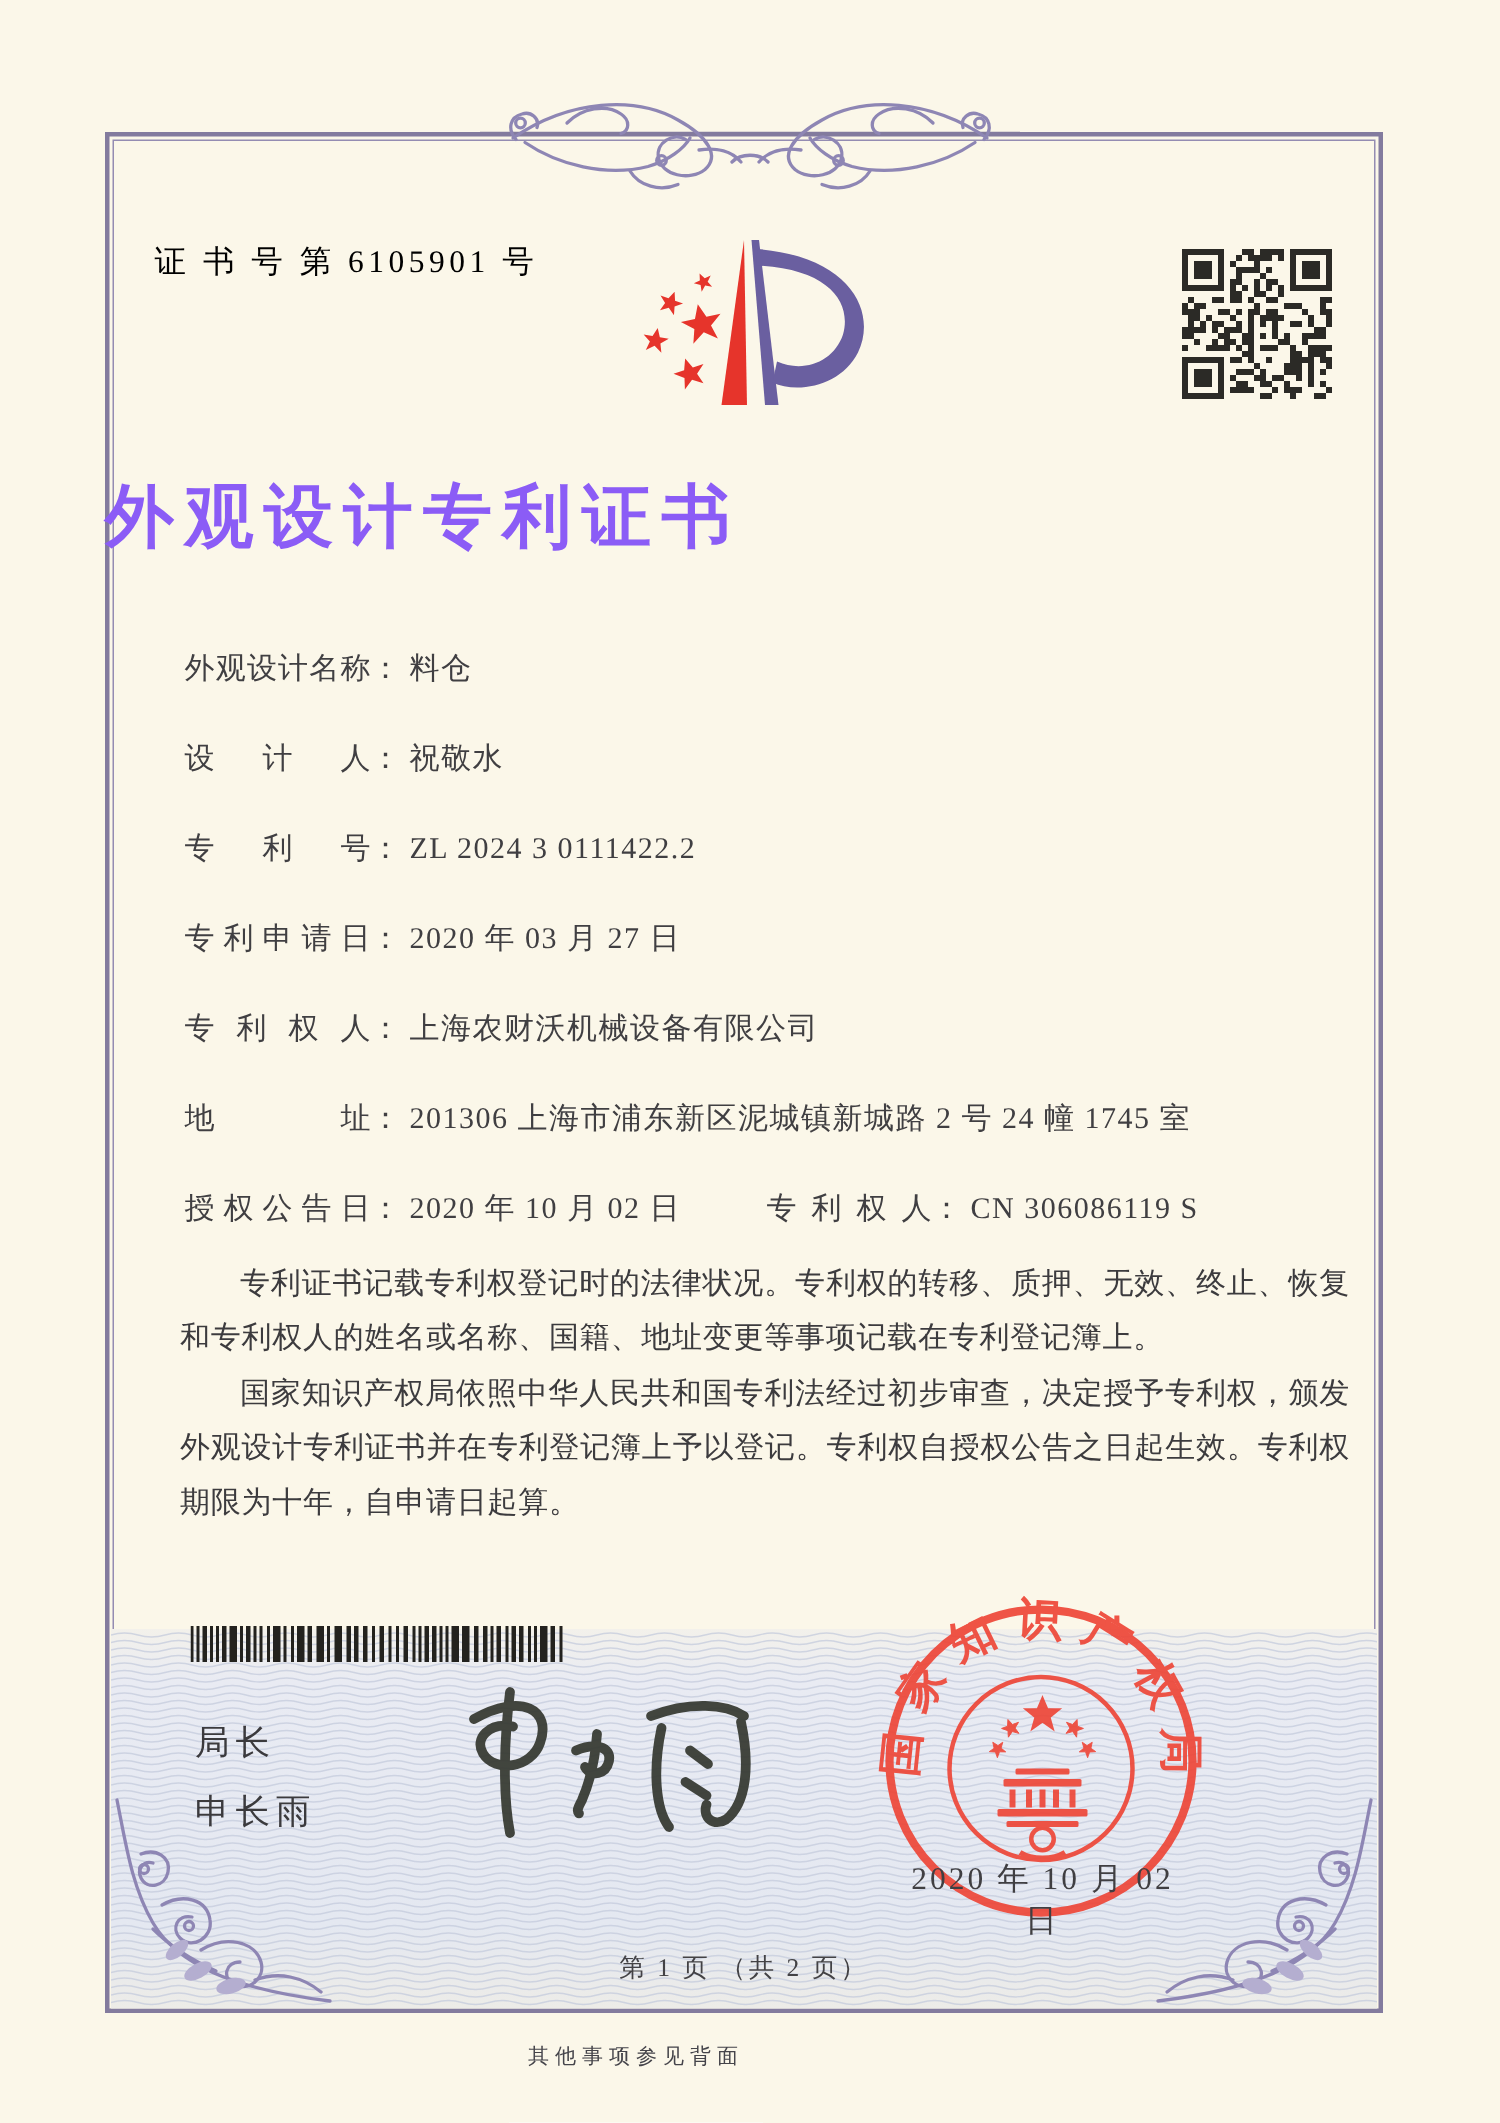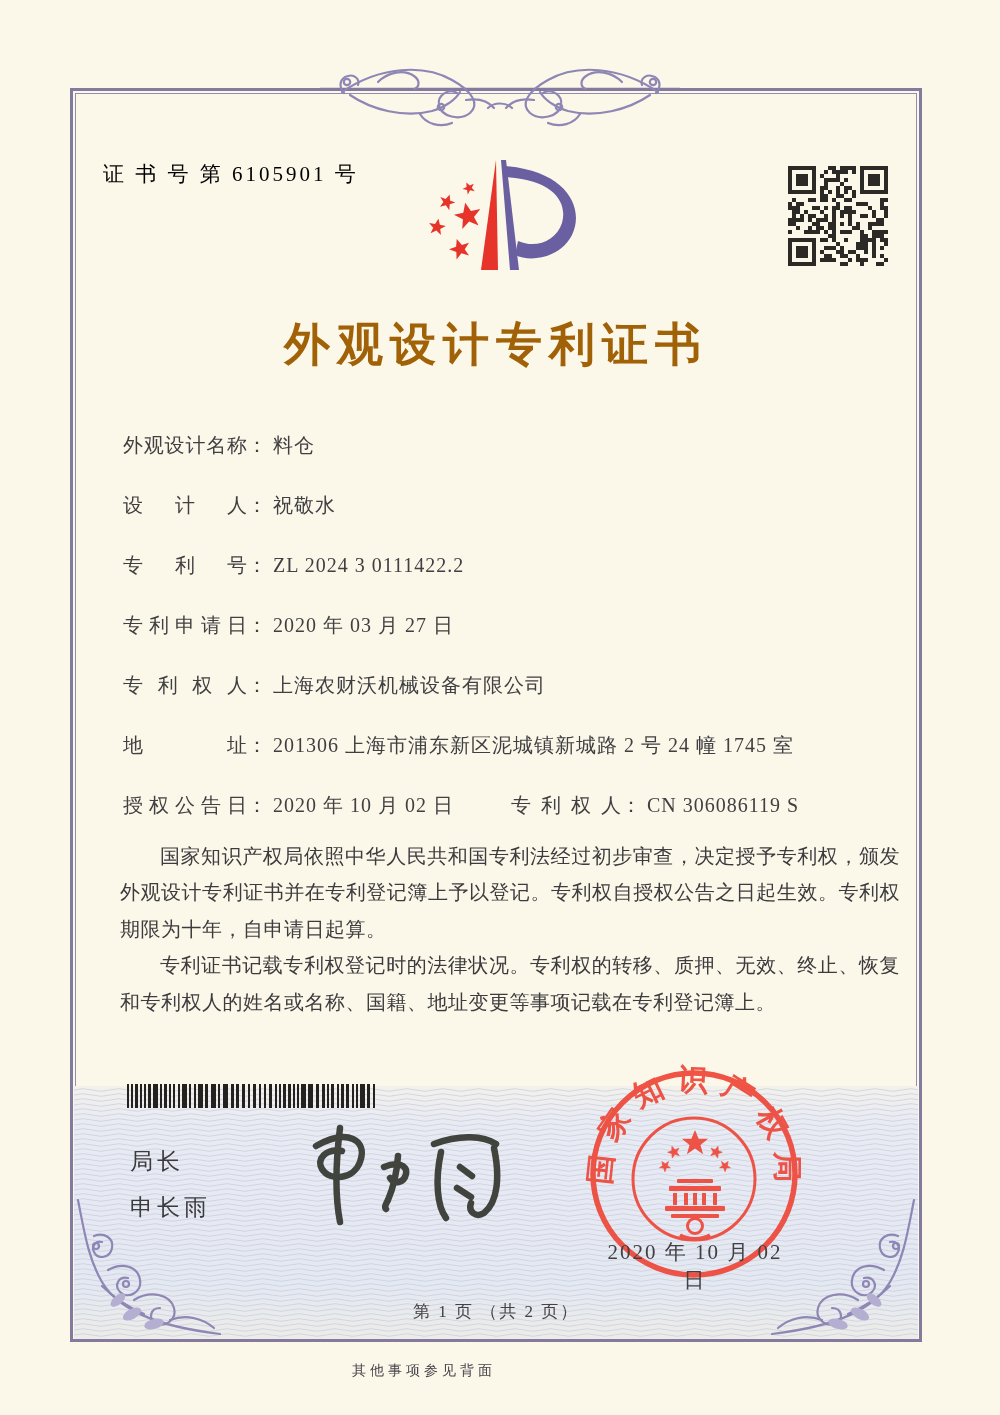--- a/index.html
+++ b/index.html
@@ -8,22 +8,22 @@
 
   
   .frame{position:absolute;left:70px;top:88px;width:852px;height:1254px;
          border:3px solid #837b9e;box-sizing:border-box;}
   .frame-inner{position:absolute;inset:2px;border:1px solid #948cb2;}
 
   .abs{position:absolute;}
 
   .cert-no{left:103px;top:160px;font-size:21px;letter-spacing:3px;color:#000000;}
 
-  .title{left:70px;top:314px;width:852px;text-align:center;font-size:46px;
-         font-weight:bold;letter-spacing:7px;color:#a16207;}
+  .title{left:70px;top:314px;width:852px;font-size:46px;
+         font-weight:bold;letter-spacing:7px;color:#8b5cf6;}
 
   .fields{left:123px;top:432px;width:780px;}
   .field-row{position:absolute;left:0;white-space:nowrap;font-size:20px;color:#403f42;}
   .field-label{display:inline-block;width:124px;text-align:justify;text-align-last:justify;
                vertical-align:bottom;}
   .field-colon{display:inline-block;}
   .field-value{display:inline-block;margin-left:6px;letter-spacing:1px;}
   .grant-no-group{position:absolute;left:388px;top:0;white-space:nowrap;}
   .grant-no-group .field-label{width:110px;}
 
@@ -419,22 +419,22 @@
     </div>
     <div class="field-row" style="top:360px">
       <span class="field-label">授权公告日</span><span class="field-colon">：</span><span class="field-value">2020 年 10 月 02 日</span>
       <span class="grant-no-group">
         <span class="field-label">专利权人</span><span class="field-colon">：</span><span class="field-value">CN 306086119 S</span>
       </span>
     </div>
   </div>
 
   <div class="abs body-text">
+    <p>专利证书记载专利权登记时的法律状况。专利权的转移、质押、无效、终止、恢复和专利权人的姓名或名称、国籍、地址变更等事项记载在专利登记簿上。</p>
     <p>国家知识产权局依照中华人民共和国专利法经过初步审查，决定授予专利权，颁发外观设计专利证书并在专利登记簿上予以登记。专利权自授权公告之日起生效。专利权期限为十年，自申请日起算。</p>
-    <p>专利证书记载专利权登记时的法律状况。专利权的转移、质押、无效、终止、恢复和专利权人的姓名或名称、国籍、地址变更等事项记载在专利登记簿上。</p>
   </div>
 
   <div class="abs guilloche-band">
     <svg id="waves" width="844" height="253" viewBox="0 0 844 253">
         <path d="M0,4 q9,-2.6 18,0 q9,2.6 18,0 q9,-2.6 18,0 q9,2.6 18,0 q9,-2.6 18,0 q9,2.6 18,0 q9,-2.6 18,0 q9,2.6 18,0 q9,-2.6 18,0 q9,2.6 18,0 q9,-2.6 18,0 q9,2.6 18,0 q9,-2.6 18,0 q9,2.6 18,0 q9,-2.6 18,0 q9,2.6 18,0 q9,-2.6 18,0 q9,2.6 18,0 q9,-2.6 18,0 q9,2.6 18,0 q9,-2.6 18,0 q9,2.6 18,0 q9,-2.6 18,0 q9,2.6 18,0 q9,-2.6 18,0 q9,2.6 18,0 q9,-2.6 18,0 q9,2.6 18,0 q9,-2.6 18,0 q9,2.6 18,0 q9,-2.6 18,0 q9,2.6 18,0 q9,-2.6 18,0 q9,2.6 18,0 q9,-2.6 18,0 q9,2.6 18,0 q9,-2.6 18,0 q9,2.6 18,0 q9,-2.6 18,0 q9,2.6 18,0 q9,-2.6 18,0 q9,2.6 18,0 q9,-2.6 18,0 q9,2.6 18,0 q9,-2.6 18,0 q9,2.6 18,0 q9,-2.6 18,0 q9,2.6 18,0 " fill="none" stroke="#c4cbdc" stroke-width="0.9" opacity="0.75"></path>
         <path d="M0,9 q9,-2.6 18,0 q9,2.6 18,0 q9,-2.6 18,0 q9,2.6 18,0 q9,-2.6 18,0 q9,2.6 18,0 q9,-2.6 18,0 q9,2.6 18,0 q9,-2.6 18,0 q9,2.6 18,0 q9,-2.6 18,0 q9,2.6 18,0 q9,-2.6 18,0 q9,2.6 18,0 q9,-2.6 18,0 q9,2.6 18,0 q9,-2.6 18,0 q9,2.6 18,0 q9,-2.6 18,0 q9,2.6 18,0 q9,-2.6 18,0 q9,2.6 18,0 q9,-2.6 18,0 q9,2.6 18,0 q9,-2.6 18,0 q9,2.6 18,0 q9,-2.6 18,0 q9,2.6 18,0 q9,-2.6 18,0 q9,2.6 18,0 q9,-2.6 18,0 q9,2.6 18,0 q9,-2.6 18,0 q9,2.6 18,0 q9,-2.6 18,0 q9,2.6 18,0 q9,-2.6 18,0 q9,2.6 18,0 q9,-2.6 18,0 q9,2.6 18,0 q9,-2.6 18,0 q9,2.6 18,0 q9,-2.6 18,0 q9,2.6 18,0 q9,-2.6 18,0 q9,2.6 18,0 q9,-2.6 18,0 q9,2.6 18,0 " fill="none" stroke="#c4cbdc" stroke-width="0.9" opacity="0.75"></path>
         <path d="M0,14 q9,-2.6 18,0 q9,2.6 18,0 q9,-2.6 18,0 q9,2.6 18,0 q9,-2.6 18,0 q9,2.6 18,0 q9,-2.6 18,0 q9,2.6 18,0 q9,-2.6 18,0 q9,2.6 18,0 q9,-2.6 18,0 q9,2.6 18,0 q9,-2.6 18,0 q9,2.6 18,0 q9,-2.6 18,0 q9,2.6 18,0 q9,-2.6 18,0 q9,2.6 18,0 q9,-2.6 18,0 q9,2.6 18,0 q9,-2.6 18,0 q9,2.6 18,0 q9,-2.6 18,0 q9,2.6 18,0 q9,-2.6 18,0 q9,2.6 18,0 q9,-2.6 18,0 q9,2.6 18,0 q9,-2.6 18,0 q9,2.6 18,0 q9,-2.6 18,0 q9,2.6 18,0 q9,-2.6 18,0 q9,2.6 18,0 q9,-2.6 18,0 q9,2.6 18,0 q9,-2.6 18,0 q9,2.6 18,0 q9,-2.6 18,0 q9,2.6 18,0 q9,-2.6 18,0 q9,2.6 18,0 q9,-2.6 18,0 q9,2.6 18,0 q9,-2.6 18,0 q9,2.6 18,0 q9,-2.6 18,0 q9,2.6 18,0 " fill="none" stroke="#c4cbdc" stroke-width="0.9" opacity="0.75"></path>
         <path d="M0,19 q9,-2.6 18,0 q9,2.6 18,0 q9,-2.6 18,0 q9,2.6 18,0 q9,-2.6 18,0 q9,2.6 18,0 q9,-2.6 18,0 q9,2.6 18,0 q9,-2.6 18,0 q9,2.6 18,0 q9,-2.6 18,0 q9,2.6 18,0 q9,-2.6 18,0 q9,2.6 18,0 q9,-2.6 18,0 q9,2.6 18,0 q9,-2.6 18,0 q9,2.6 18,0 q9,-2.6 18,0 q9,2.6 18,0 q9,-2.6 18,0 q9,2.6 18,0 q9,-2.6 18,0 q9,2.6 18,0 q9,-2.6 18,0 q9,2.6 18,0 q9,-2.6 18,0 q9,2.6 18,0 q9,-2.6 18,0 q9,2.6 18,0 q9,-2.6 18,0 q9,2.6 18,0 q9,-2.6 18,0 q9,2.6 18,0 q9,-2.6 18,0 q9,2.6 18,0 q9,-2.6 18,0 q9,2.6 18,0 q9,-2.6 18,0 q9,2.6 18,0 q9,-2.6 18,0 q9,2.6 18,0 q9,-2.6 18,0 q9,2.6 18,0 q9,-2.6 18,0 q9,2.6 18,0 q9,-2.6 18,0 q9,2.6 18,0 " fill="none" stroke="#c4cbdc" stroke-width="0.9" opacity="0.75"></path>
         <path d="M0,24 q9,-2.6 18,0 q9,2.6 18,0 q9,-2.6 18,0 q9,2.6 18,0 q9,-2.6 18,0 q9,2.6 18,0 q9,-2.6 18,0 q9,2.6 18,0 q9,-2.6 18,0 q9,2.6 18,0 q9,-2.6 18,0 q9,2.6 18,0 q9,-2.6 18,0 q9,2.6 18,0 q9,-2.6 18,0 q9,2.6 18,0 q9,-2.6 18,0 q9,2.6 18,0 q9,-2.6 18,0 q9,2.6 18,0 q9,-2.6 18,0 q9,2.6 18,0 q9,-2.6 18,0 q9,2.6 18,0 q9,-2.6 18,0 q9,2.6 18,0 q9,-2.6 18,0 q9,2.6 18,0 q9,-2.6 18,0 q9,2.6 18,0 q9,-2.6 18,0 q9,2.6 18,0 q9,-2.6 18,0 q9,2.6 18,0 q9,-2.6 18,0 q9,2.6 18,0 q9,-2.6 18,0 q9,2.6 18,0 q9,-2.6 18,0 q9,2.6 18,0 q9,-2.6 18,0 q9,2.6 18,0 q9,-2.6 18,0 q9,2.6 18,0 q9,-2.6 18,0 q9,2.6 18,0 q9,-2.6 18,0 q9,2.6 18,0 " fill="none" stroke="#c4cbdc" stroke-width="0.9" opacity="0.75"></path>
         <path d="M0,29 q9,-2.6 18,0 q9,2.6 18,0 q9,-2.6 18,0 q9,2.6 18,0 q9,-2.6 18,0 q9,2.6 18,0 q9,-2.6 18,0 q9,2.6 18,0 q9,-2.6 18,0 q9,2.6 18,0 q9,-2.6 18,0 q9,2.6 18,0 q9,-2.6 18,0 q9,2.6 18,0 q9,-2.6 18,0 q9,2.6 18,0 q9,-2.6 18,0 q9,2.6 18,0 q9,-2.6 18,0 q9,2.6 18,0 q9,-2.6 18,0 q9,2.6 18,0 q9,-2.6 18,0 q9,2.6 18,0 q9,-2.6 18,0 q9,2.6 18,0 q9,-2.6 18,0 q9,2.6 18,0 q9,-2.6 18,0 q9,2.6 18,0 q9,-2.6 18,0 q9,2.6 18,0 q9,-2.6 18,0 q9,2.6 18,0 q9,-2.6 18,0 q9,2.6 18,0 q9,-2.6 18,0 q9,2.6 18,0 q9,-2.6 18,0 q9,2.6 18,0 q9,-2.6 18,0 q9,2.6 18,0 q9,-2.6 18,0 q9,2.6 18,0 q9,-2.6 18,0 q9,2.6 18,0 q9,-2.6 18,0 q9,2.6 18,0 " fill="none" stroke="#c4cbdc" stroke-width="0.9" opacity="0.75"></path>

